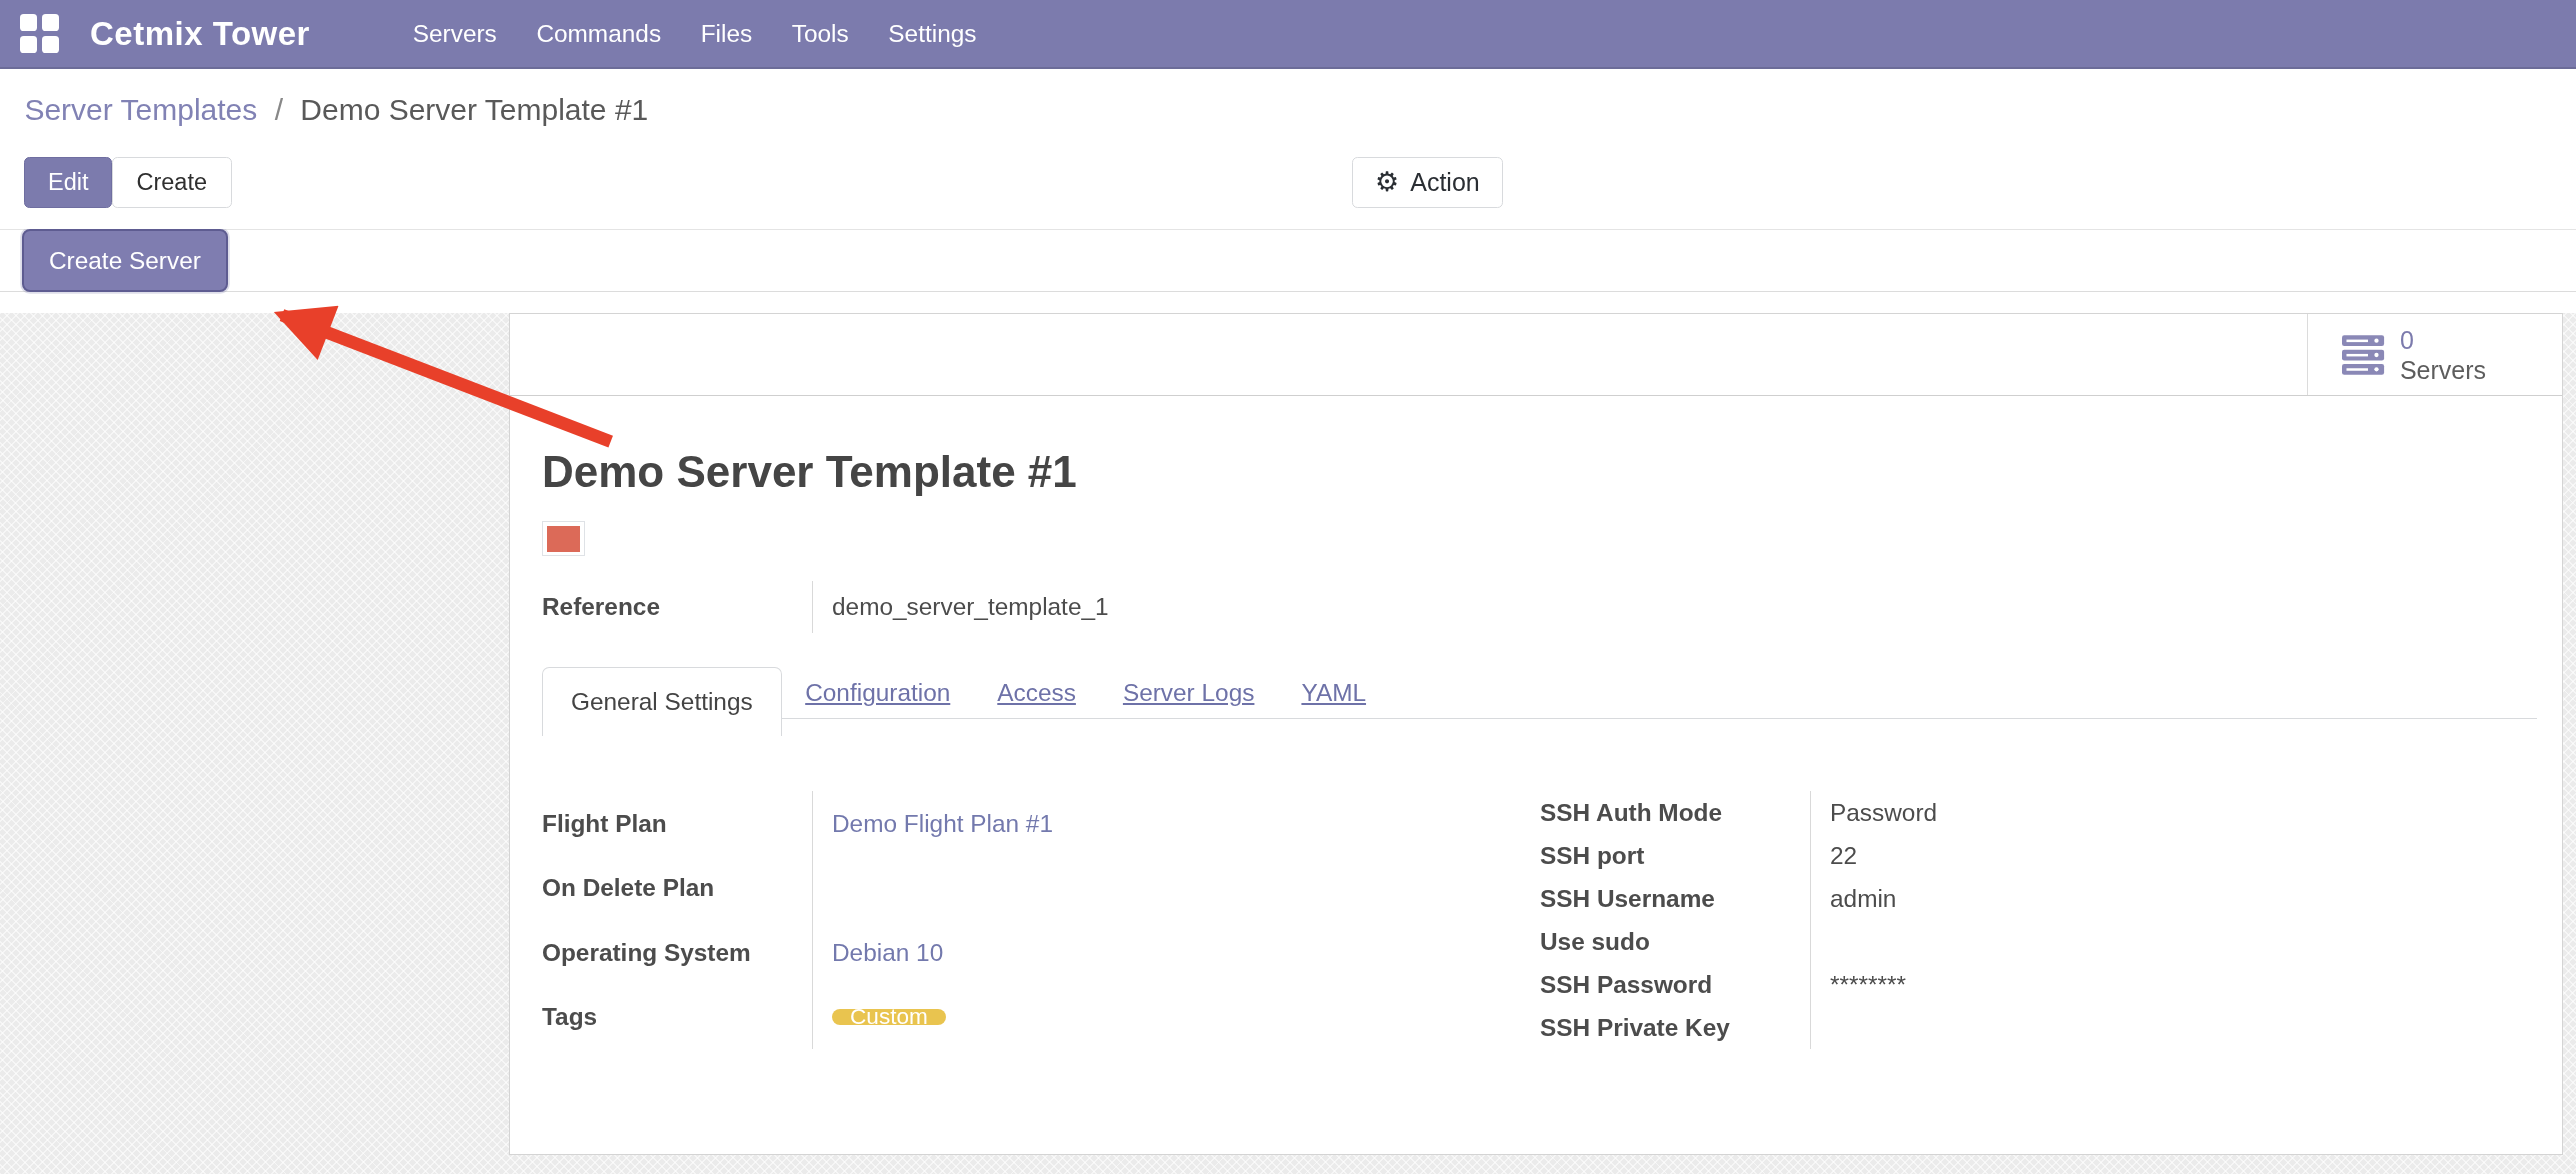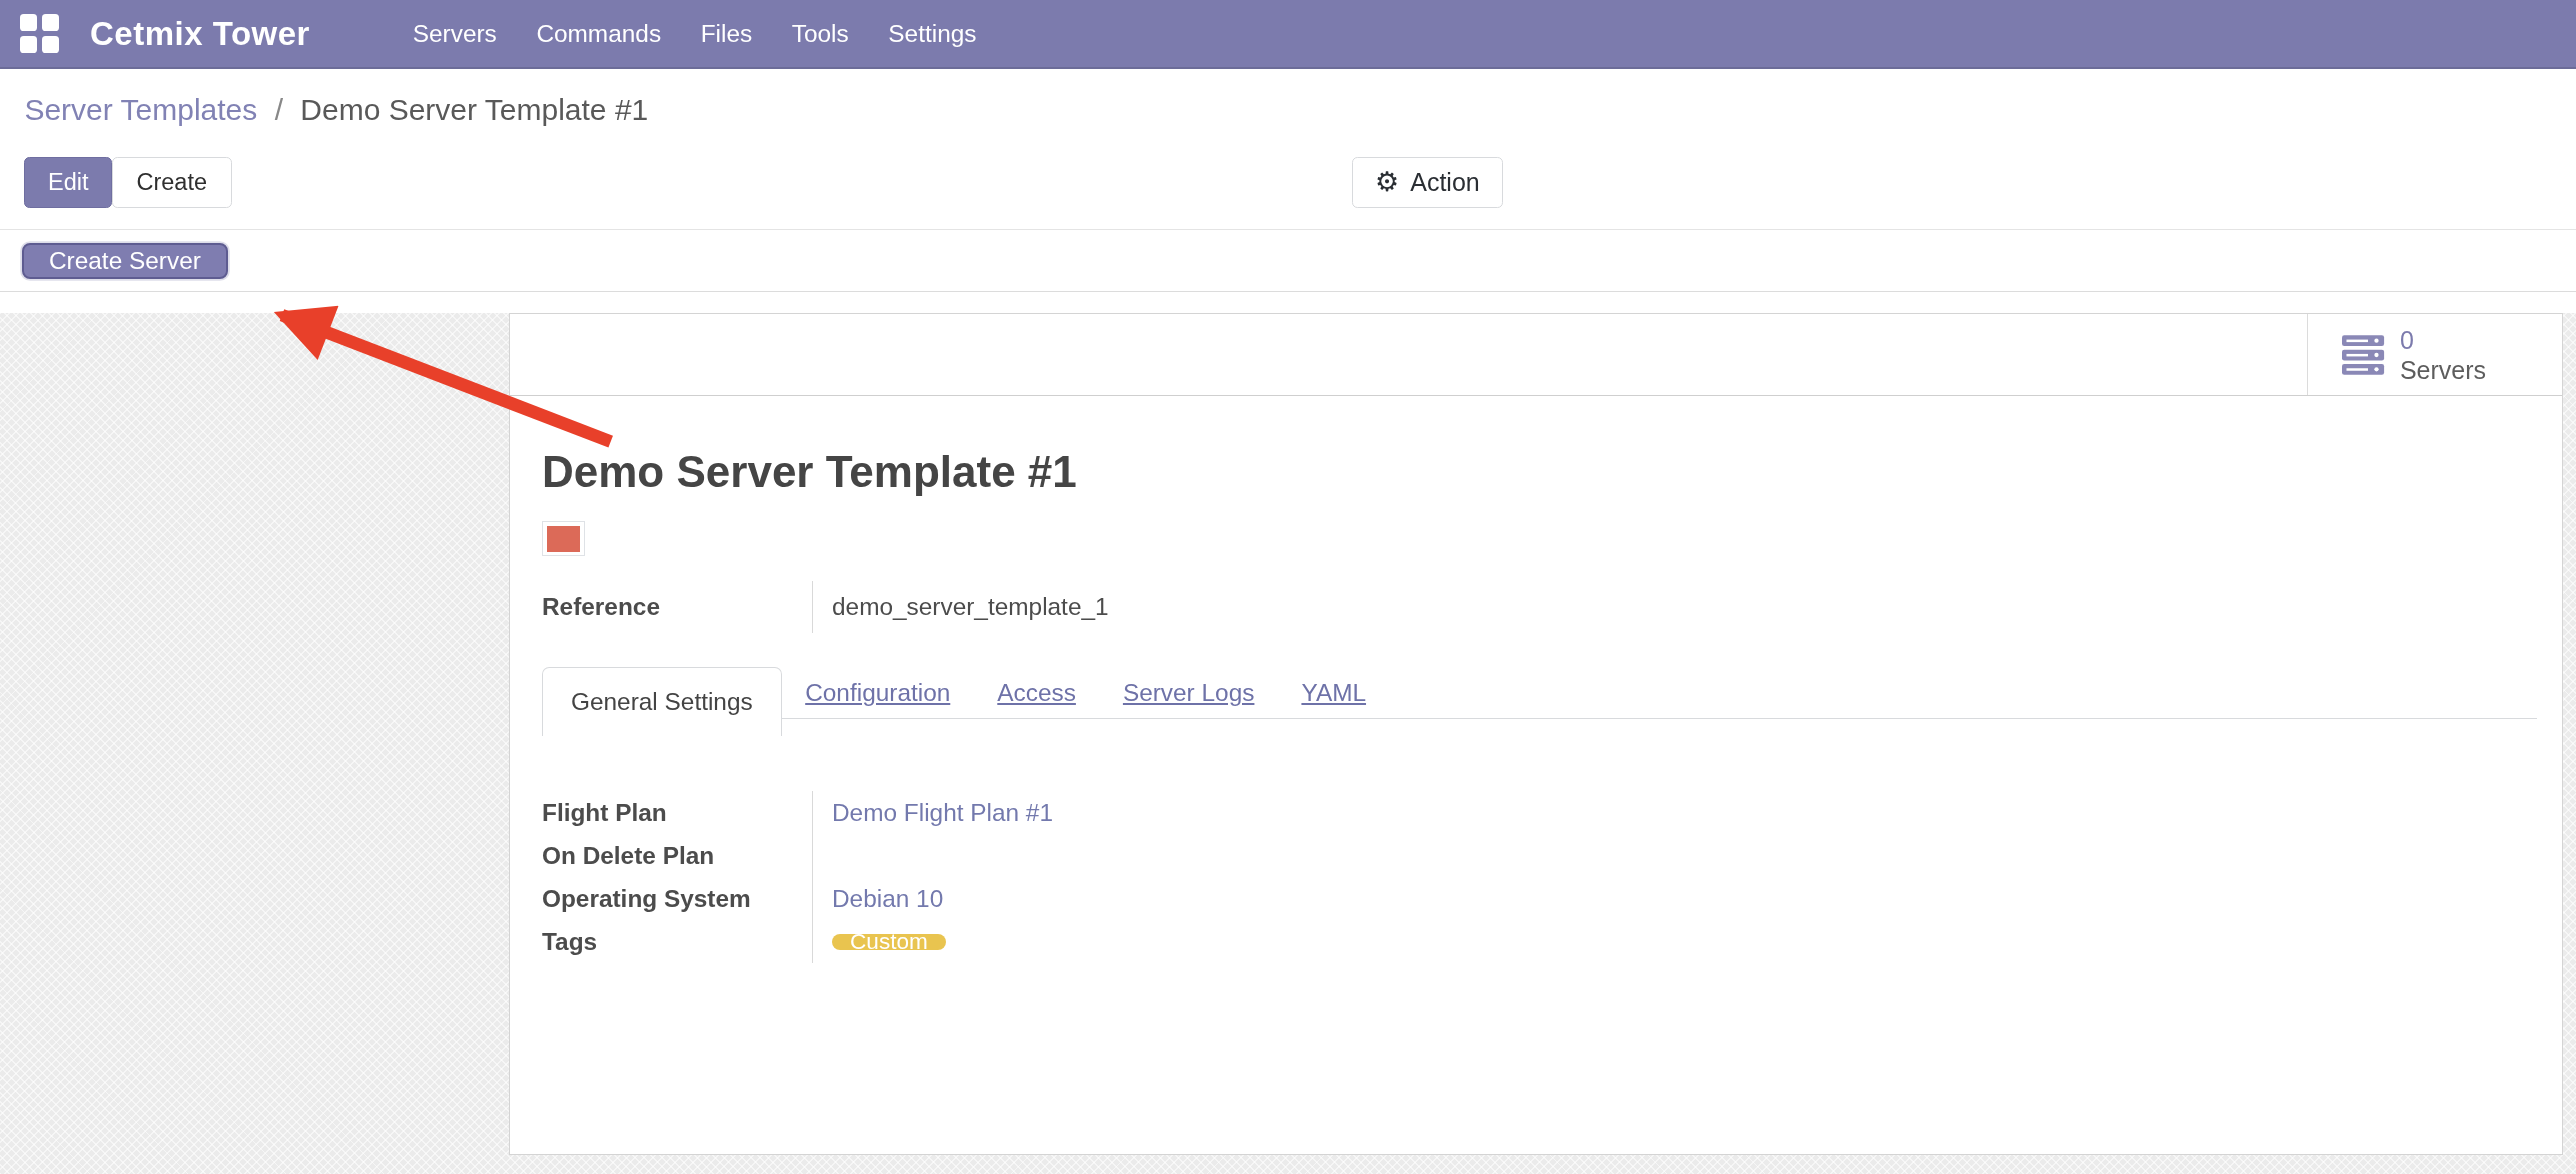--- a/index.html
+++ b/index.html
@@ -33,21 +33,21 @@
     background:#7c7bad; border-color:#6f6ea0; color:#fff; }
   .btn-create { position:absolute; left:112px; top:88px; padding:0 23.5px;
     background:#fff; border-color:#d8dadd; color:#2f2f2f; }
   .btn-action { position:absolute; left:1352px; top:88px; padding:0 22px;
     background:#fff; border-color:#d8dadd; color:#2a2e33; font-size:25px; gap:11px; }
   .gear { font-size:27px; line-height:1; color:#2a2e33; }
 
   
   .statusbar { height:63px; background:#fff; border-top:1.8px solid #e4e4e4;
     border-bottom:1.8px solid #dcdcdc; display:flex; align-items:center; padding-left:22px; }
-  .btn-create-server { height:36px; padding:0 25px; background:#7f7db0;
+  .btn-create-server { height:63px; padding:0 25px; background:#7f7db0;
     border:2.7px solid #5e5c91; border-radius:8.1px; color:#fff; font-size:24.4px;
     display:inline-flex; align-items:center; cursor:pointer;
     box-shadow:0 0 0 1.8px rgba(124,123,173,.25); }
 
   
   .content {
     height:870px; background-color:#ebebeb;
     background-image:
       repeating-linear-gradient(45deg, rgba(255,255,255,.55) 0 1.4px, rgba(255,255,255,0) 1.4px 6.3px),
       repeating-linear-gradient(135deg, rgba(255,255,255,.55) 0 1.4px, rgba(255,255,255,0) 1.4px 6.3px);
@@ -199,20 +199,39 @@
           <div class="fg-cell fg-value">
             <span class="link">Debian 10</span>
           </div>
 
           <div class="fg-cell fg-label">Tags</div>
           <div class="fg-cell fg-value">
             <span class="tag-pill">Custom</span>
           </div>
         </div>
 
+        <div class="field-group">
+          <div class="fg-cell fg-label">SSH Auth Mode</div>
+          <div class="fg-cell fg-value">Password</div>
+
+          <div class="fg-cell fg-label">SSH port</div>
+          <div class="fg-cell fg-value">22</div>
+
+          <div class="fg-cell fg-label">SSH Username</div>
+          <div class="fg-cell fg-value">admin</div>
+
+          <div class="fg-cell fg-label">Use sudo</div>
+          <div class="fg-cell fg-value"></div>
+
+          <div class="fg-cell fg-label">SSH Password</div>
+          <div class="fg-cell fg-value">********</div>
+
+          <div class="fg-cell fg-label">SSH Private Key</div>
+          <div class="fg-cell fg-value"></div>
+        </div>
 
       </div>
     </div>
   </div>
 </div>
 
 <svg class="arrow-overlay" viewBox="0 0 2852 1300" xmlns="http://www.w3.org/2000/svg">
   <defs>
     <marker id="arrowhead" viewBox="0 0 10 10" refX="8.5" refY="5" markerWidth="5.2" markerHeight="4.6" orient="auto">
       <path d="M0,0 L10,5 L0,10 z" fill="#e8402a"></path>

